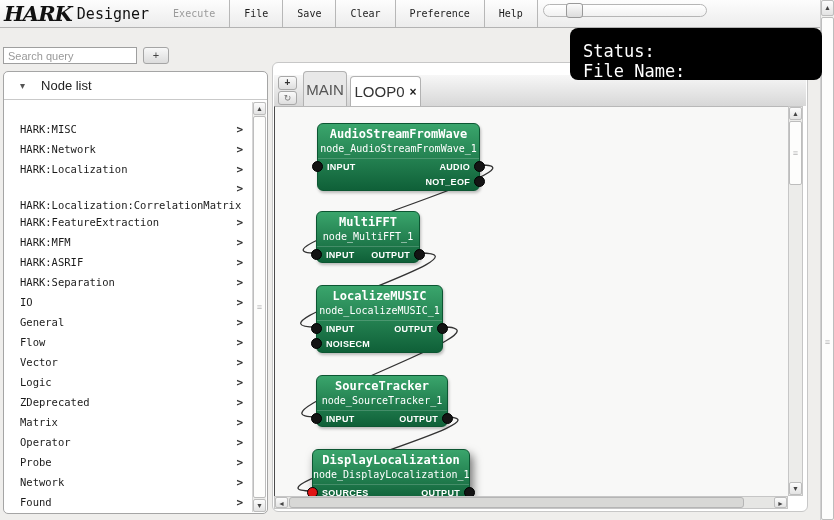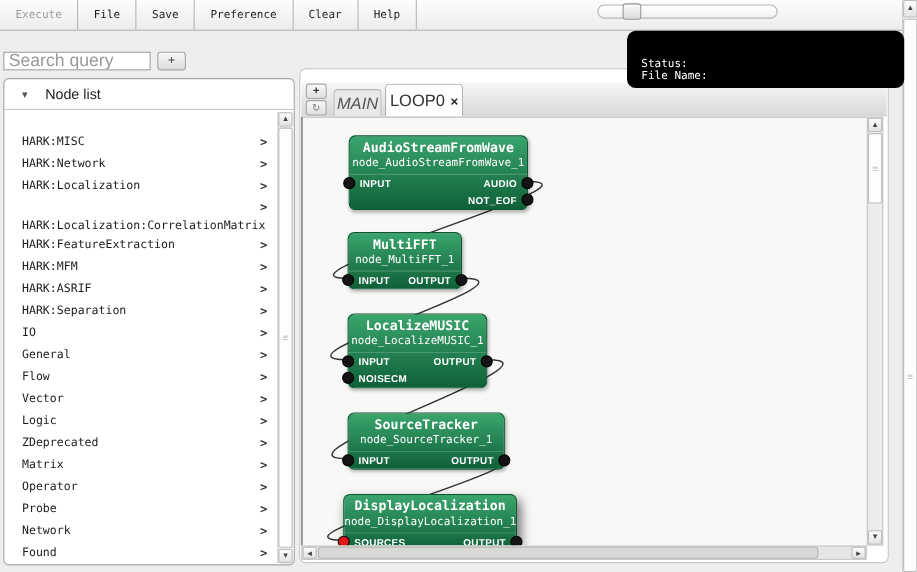--- a/index.html
+++ b/index.html
@@ -19,27 +19,27 @@
   .tbtn:last-child { border-right:1px solid #b7b7b7; }
   .tbtn.disabled { color:#9b9b9b; }
   #zoom-slider { position:absolute; left:543px; top:4px; width:164px; height:13px;
     background:linear-gradient(#fff,#f1f1f1); border:1px solid #b5b5b5; border-radius:7px; }
   #zoom-slider .handle { position:absolute; left:22px; top:-2px; width:17px; height:15px;
     background:linear-gradient(#fbfbfb,#dcdcdc); border:1px solid #999; border-radius:3px; cursor:pointer; }
 
   
   #status-panel { position:absolute; left:570px; top:28px; width:252px; height:52px;
     background:#000; border-radius:8px; z-index:60; color:#fff;
-    font-family:"DejaVu Sans Mono",monospace; font-size:10px; padding:25px 13px;
+    font-family:"DejaVu Sans Mono",monospace; font-size:17px; padding:13px 13px;
     display:flex; flex-direction:column; justify-content:space-between; }
 
   
   #search-row { position:absolute; left:3px; top:47px; height:17px; }
   #search-input { position:absolute; left:0; top:0; width:134px; height:17px;
-    border:1px solid #9f9f9f; background:#fff; font-size:16px; padding:0 4px; color:#333; }
+    border:1px solid #9f9f9f; background:#fff; font-size:11px; padding:0 4px; color:#333; }
   #search-input::placeholder { color:#999; }
   #search-add { position:absolute; left:140px; top:0; width:26px; height:17px;
     background:linear-gradient(#f8f8f8,#dcdcdc); border:1px solid #a5a5a5; border-radius:3px;
     font-size:11px; color:#444; text-align:center; line-height:15px; cursor:pointer; }
 
   #nodelist-panel { position:absolute; left:3px; top:71px; width:265px; height:443px;
     background:#fff; border:1px solid #a5a5a5; border-radius:5px; }
   #nodelist-header { height:28px; border-bottom:1px solid #c9c9c9; display:flex; align-items:center; cursor:pointer; }
   #nodelist-header .tri { color:#555; font-size:10px; margin-left:16px; }
   #nodelist-header .hl { font-size:13px; color:#222; margin-left:16px; }
@@ -64,21 +64,21 @@
   #tab-strip { position:absolute; left:1px; right:1px; top:12px; height:31px;
     background:linear-gradient(#f7f7f7,#d7d7d7); border-radius:0 5px 0 0; }
   .mini-btn { position:absolute; left:4px; width:19px; height:14px;
     background:linear-gradient(#fafafa,#dedede); border:1px solid #a8a8a8; border-radius:3px;
     font-size:10px; line-height:12px; text-align:center; color:#333; cursor:pointer; }
   #tab-add { top:1px; font-weight:bold; }
   #tab-reload { top:16px; color:#777; font-size:9px; }
   .tab { position:absolute; bottom:0; border:1px solid #b2b2b2; border-bottom:none;
     border-radius:4px 4px 0 0; display:flex; align-items:center; justify-content:center;
     font-size:15px; cursor:pointer; }
-  .tab.inactive { left:29px; height:25px; width:44px; background:#e8e8e8; color:#555;font-style:italic; }
+  .tab.inactive { left:29px; height:35px; width:44px; background:#e8e8e8; color:#555; }
   .tab.active { left:76px; height:30px; width:71px; background:#fff; color:#333; }
   .tab .close { font-weight:bold; font-size:12px; margin-left:5px; color:#222; cursor:pointer; }
 
   #canvas { position:absolute; left:1px; top:43px; width:514px; height:390px;
     background:#f8f8f7; border-left:1px solid #4a4a4a; border-top:1px solid #b8b8b8; overflow:hidden; }
   #wire-layer { position:absolute; left:0; top:0; width:514px; height:390px; pointer-events:none; }
 
   
   .node { position:absolute; background:linear-gradient(#3aa56c,#0f6038);
     border:1px solid #0c5632; border-radius:6px; color:#fff; cursor:move;
@@ -104,26 +104,30 @@
   #hs-thumb { position:absolute; left:14px; top:0; width:455px; height:11px; margin-top:0;
     background:#d8d8d6; border:1px solid #b5b5b5; border-radius:3px; cursor:pointer; }
 
   
   #page-scrollbar { right:0; top:0; width:14px; height:520px; border:none; border-left:1px solid #cfcfcf; background:#f1f1ef; }
 </style>
 </head>
 <body>
 
 <div id="toolbar">
+  <div id="logo">
+    <span class="hark">HARK</span>
+    <span class="designer">Designer</span>
+  </div>
   <div id="toolbar-menu" style="display:flex;align-items:stretch;">
       <div class="tbtn disabled">Execute</div>
       <div class="tbtn">File</div>
       <div class="tbtn">Save</div>
+      <div class="tbtn">Clear</div>
       <div class="tbtn">Preference</div>
-      <div class="tbtn">Clear</div>
       <div class="tbtn">Help</div>
     </div>
 </div>
 <div id="zoom-slider">
   <div class="handle" style="left: 22px;"></div>
 </div>
 
 <div id="status-panel">
   <div>Status:</div>
   <div>File Name:</div>
@@ -286,21 +290,21 @@
             <span>OUTPUT</span>
             <div class="port-dot pleft"></div>
             <div class="port-dot pright"></div>
           </div>
           <div class="port-row">
             <span>NOISECM</span>
             <span></span>
             <div class="port-dot pleft"></div>
           </div>
         </div>
-        <div class="node" style="left: 41px; top: 268px; width: 143px;">
+        <div class="node" style="left: 41px; top: 268px; width: 132px;">
           <div class="node-title">SourceTracker</div>
           <div class="node-subtitle">node_SourceTracker_1</div>
           <div class="port-row">
             <span>INPUT</span>
             <span>OUTPUT</span>
             <div class="port-dot pleft"></div>
             <div class="port-dot pright"></div>
           </div>
         </div>
         <div class="node selected" style="left: 37px; top: 342px; width: 158px;">

